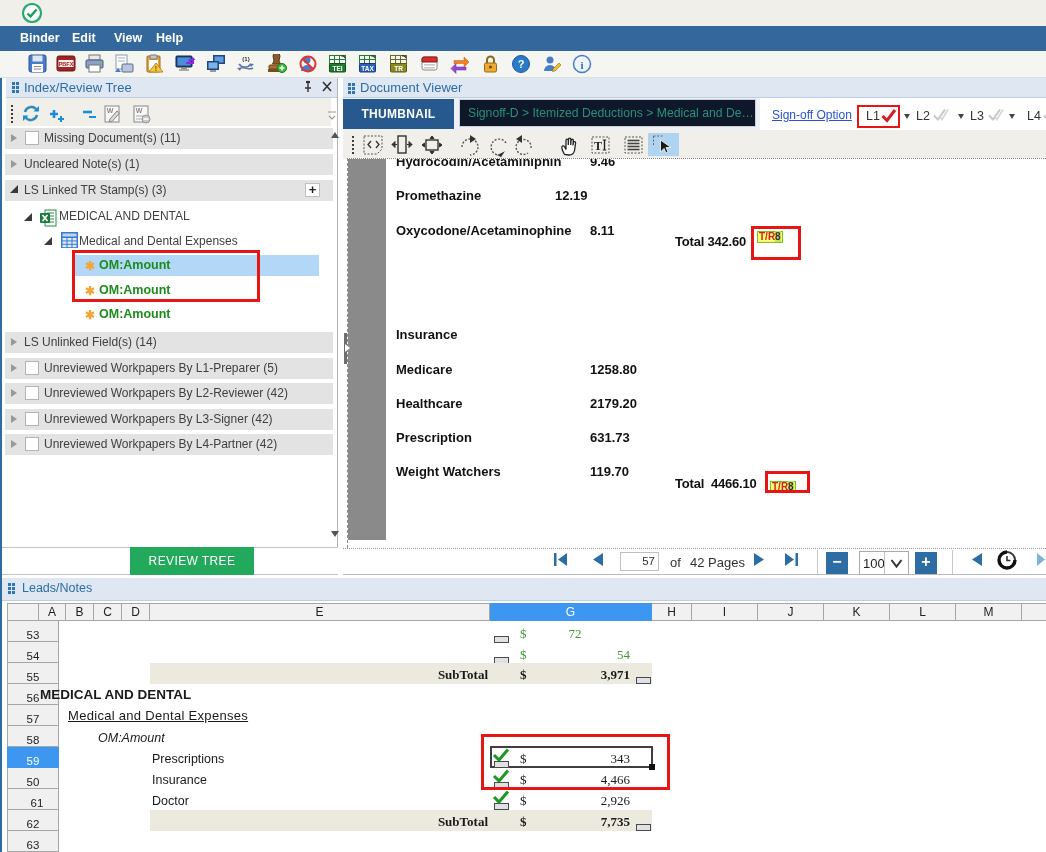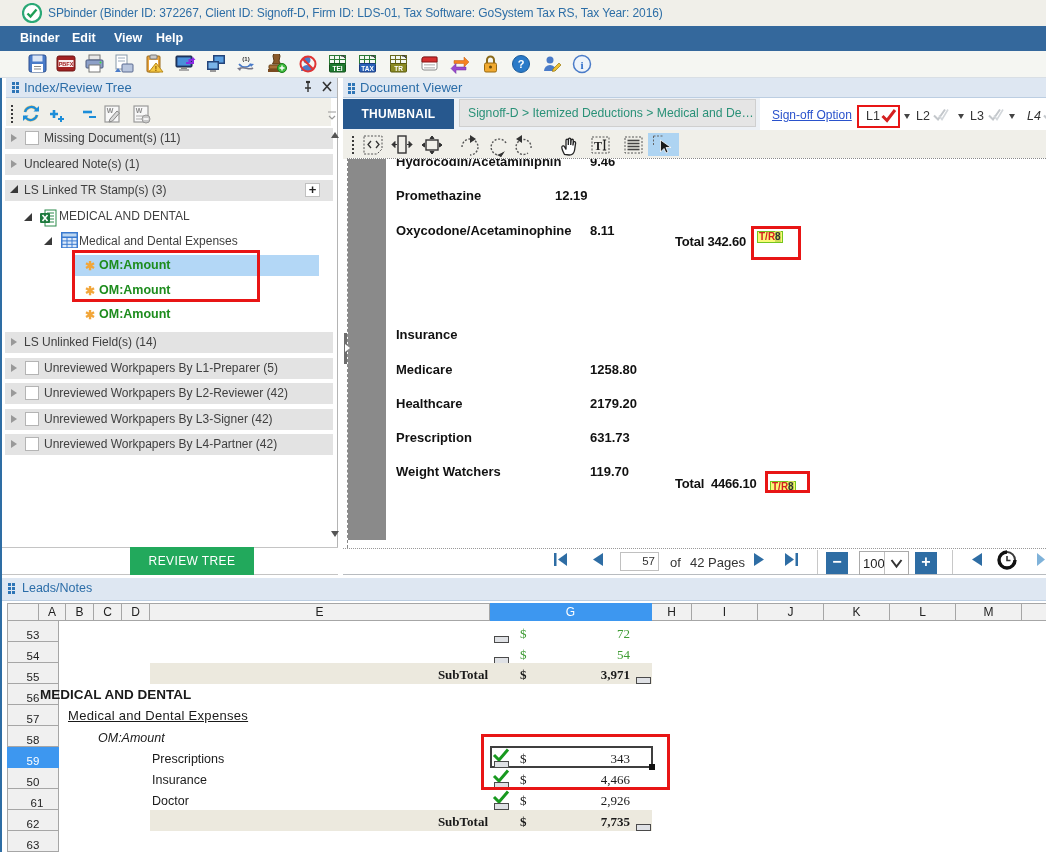--- a/index.html
+++ b/index.html
@@ -37,21 +37,21 @@
 
 #tabstrip { left:2px; top:547px; width:336px; height:28px; background:#fff; border-top:1px solid #c4c4c4; border-bottom:1px solid #c4c4c4; }
 #tabs-it { left:2px; top:547px; width:128px; height:28px; background:#fff; border:1px solid #c4c4c4; color:#28a05c; font-size:12px; text-align:center; line-height:27px; letter-spacing:.4px; }
 #tabs-rt { left:130px; top:547px; width:124px; height:28px; background:#22a95c; color:#fff; font-size:12px; text-align:center; line-height:28px; letter-spacing:.4px; }
 
 #rp-hdr { left:343px; top:78px; width:703px; height:20px; background:#dee7f2; border-bottom:1px solid #bccee2; }
 #rp-hdr-t { left:360px; top:80px; font-size:13px; color:#2b6da8; }
 #rp-tabrow { left:343px; top:98px; width:703px; height:32px; background:#fff; }
 #rp-tabrow2 { left:343px; top:98px; width:417px; height:32px; background:#edf1f6; }
 #thumbtab { left:343px; top:99px; width:111px; height:30px; background:#27588e; color:#fff; font-size:12px; font-weight:bold; text-align:center; line-height:30px; letter-spacing:.3px; }
-#breadcrumb { left:459px; top:99px; width:297px; height:28px; background:#e5e5e5; border:1px solid #cfcfcf; color:#2a9178; font-size:12.2px; line-height:26px; padding-left:8px; white-space:nowrap; overflow:hidden; }
+#breadcrumb { left:459px; top:99px; width:297px; height:28px; background:#0f172a; border:1px solid #cfcfcf; color:#2a9178; font-size:12.2px; line-height:26px; padding-left:8px; white-space:nowrap; overflow:hidden; }
 #signoff { left:772px; top:108px; font-size:12px; color:#2a52cc; text-decoration:underline; }
 .sochk { font-size:12.5px; color:#333; }
 #rp-doctools { left:343px; top:130px; width:703px; height:29px; background:#f0efe9; }
 
 #docarea { left:347px; top:158px; width:699px; height:390px; background:#fff; border-left:1px dashed #888; border-top:1px dotted #888; overflow:hidden; }
 #graystrip { left:0px; top:0px; width:38px; height:381px; background:#8a8a8a; }
 .dtext { font-family:"Liberation Sans",sans-serif; font-weight:bold; color:#111; font-size:13px; white-space:nowrap; }
 .stamp { background:#f9f976; border:1.5px solid #74c61e; font-weight:bold; font-size:10px; line-height:9.5px; color:#d42020; padding:0 1px; }
 
 #navbar { left:343px; top:548px; width:703px; height:27px; background:#fff; border-top:1px dotted #999; border-bottom:1px solid #b8bcc0; }
@@ -73,21 +73,20 @@
 .redbox { border:3px solid #e81515; }
 </style>
 </head>
 <body>
 <div id="app">
   <div class="abs" id="titlebar"></div>
   <svg class="abs" style="left:22px;top:3px;" width="20" height="20" viewBox="0 0 20 20">
     <circle cx="10" cy="10" r="9" fill="#fff" stroke="#2aa876" stroke-width="2.2"></circle>
     <path d="M5.5 10.5 L8.5 13.5 L14.5 6.5" stroke="#1d9e55" stroke-width="2.4" fill="none"></path>
   </svg>
-  <div class="abs" id="titletext">SPbinder (Binder ID: 372267, Client ID: Signoff-D, Firm ID: LDS-01, Tax Software: GoSystem Tax RS, Tax Year: 2016)</div>
   <div class="abs" id="menubar"></div>
   <div class="abs menuitem" style="left:20px;">Binder</div>
   <div class="abs menuitem" style="left:72px;">Edit</div>
   <div class="abs menuitem" style="left:114px;">View</div>
   <div class="abs menuitem" style="left:156px;">Help</div>
   <div class="abs" id="toolbar"></div>
 
   <svg class="abs" style="left:20px;top:54px;" width="580" height="20" viewBox="0 0 580 20">
 
     <g transform="translate(9,1)">
@@ -404,21 +403,21 @@
       <path d="M2 8.5 L6 12.5 L13 2.5" stroke="#c3c7cb" stroke-width="2" fill="none"></path>
       <path d="M7 8.5 L10 12.5 L16 2.5" stroke="#d3d7db" stroke-width="1.6" fill="none"></path>
     </svg>
   <div class="abs" style="left:958px;top:114px;width:0;height:0;border-left:3.5px solid transparent;border-right:3.5px solid transparent;border-top:5px solid #444;"></div>
   <div class="abs sochk" style="left:970px;top:109px;">L3</div>
   <svg class="abs" style="left:987px;top:107px;" width="17" height="16" viewBox="0 0 17 16">
       <path d="M2 8.5 L6 12.5 L13 2.5" stroke="#c3c7cb" stroke-width="2" fill="none"></path>
       <path d="M7 8.5 L10 12.5 L16 2.5" stroke="#d3d7db" stroke-width="1.6" fill="none"></path>
     </svg>
   <div class="abs" style="left:1009px;top:114px;width:0;height:0;border-left:3.5px solid transparent;border-right:3.5px solid transparent;border-top:5px solid #444;"></div>
-  <div class="abs sochk" style="left:1027px;top:109px;font-style:italic;">L4</div>
+  <div class="abs sochk" style="left:1027px;top:109px;">L4</div>
   <svg class="abs" style="left:1042px;top:107px;" width="7" height="16" viewBox="0 0 7 16">
       <path d="M2 8.5 L6 12.5" stroke="#c3c7cb" stroke-width="2" fill="none"></path>
     </svg>
 
   <div class="abs" id="rp-doctools"></div>
   <svg class="abs" style="left:348px;top:133px;" width="335" height="25" viewBox="0 0 335 25">
     <g fill="#3a3a3a">
         <rect x="4" y="3" width="2" height="2"></rect>
         <rect x="4" y="7" width="2" height="2"></rect>
         <rect x="4" y="11" width="2" height="2"></rect>
@@ -584,21 +583,21 @@
   <div class="abs rowhdr" style="top:705px;">57</div>
   <div class="abs rowhdr" style="top:726px;">58</div>
   <div class="abs rowhdr" style="top:747px;background:#3d97f0;color:#fff;border-color:#3d97f0;">59</div>
   <div class="abs rowhdr" style="top:768px;">50</div>
   <div class="abs rowhdr" style="top:789px;padding-left:8px;">61</div>
   <div class="abs rowhdr" style="top:810px;">62</div>
   <div class="abs rowhdr" style="top:831px;">63</div>
 
   <div class="abs notebox" style="left:494px;top:636px;"></div>
   <div class="abs greennum" style="left:520px;top:626px;">$</div>
-  <div class="abs greennum" style="left:520px;top:626px;width:110px;text-align:right;">72</div>
+  <div class="abs greennum" style="left:520px;top:626px;width:110px;text-align:center;">72</div>
   <div class="abs notebox" style="left:494px;top:657px;"></div>
   <div class="abs greennum" style="left:520px;top:647px;">$</div>
   <div class="abs greennum" style="left:520px;top:647px;width:110px;text-align:right;">54</div>
 
   <div class="abs beige" style="left:150px;top:663px;width:502px;height:21px;"></div>
   <div class="abs serifnum" style="left:388px;top:667px;width:100px;text-align:right;font-weight:bold;">SubTotal</div>
   <div class="abs serifnum" style="left:520px;top:667px;font-weight:bold;">$</div>
   <div class="abs serifnum" style="left:520px;top:667px;width:110px;text-align:right;font-weight:bold;">3,971</div>
   <div class="abs notebox" style="left:636px;top:677px;"></div>
 

